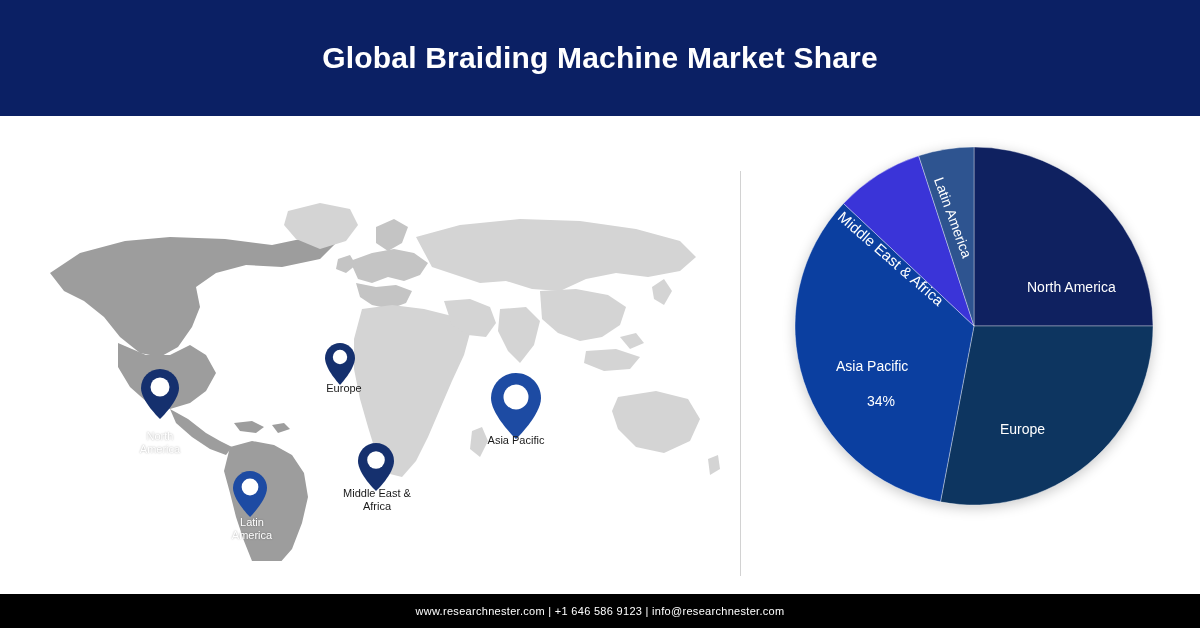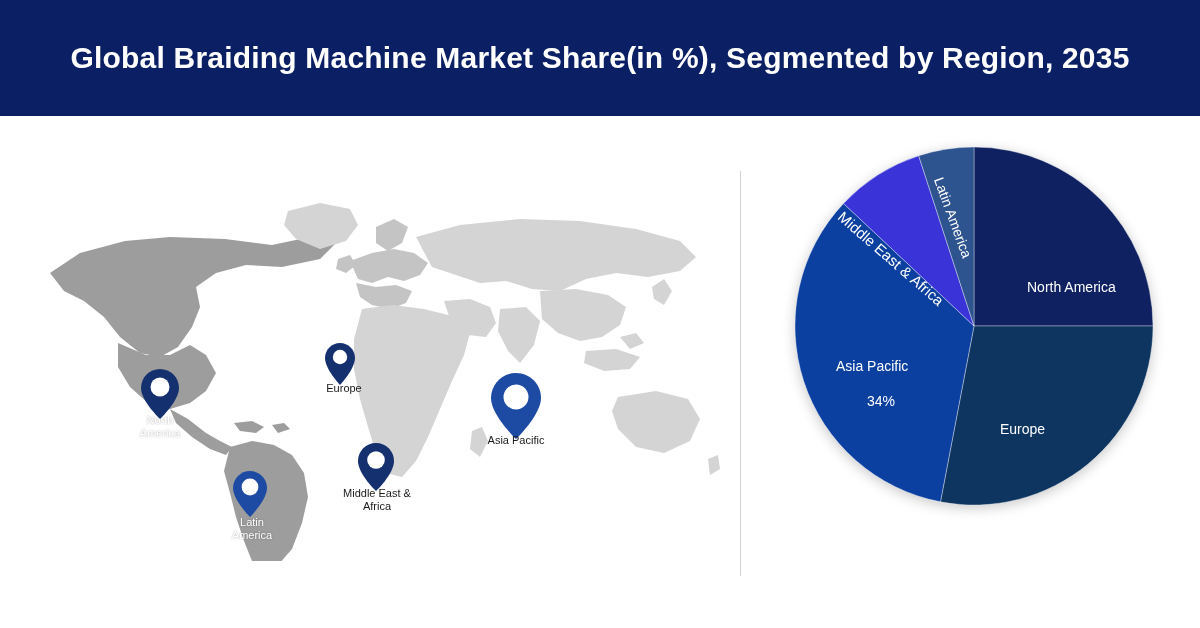--- a/index.html
+++ b/index.html
@@ -47,21 +47,21 @@
   }
   .map-svg { position: absolute; left: 20px; top: 25px; }
 
   .marker {
     position: absolute;
     width: 40px; height: 56px;
   }
   .marker svg { display: block; }
   .marker-label {
     position: absolute;
-    top: 46px; left: 50%;
+    top: 62px; left: 50%;
     transform: translateX(-50%);
     color: #ffffff;
     font-size: 11px;
     line-height: 13px;
     text-align: center;
     white-space: pre;
     text-shadow: 0 0 2px rgba(0,0,0,0.35);
   }
   .marker-label.dark {
     color: #1a1a1a;
@@ -134,21 +134,20 @@
     letter-spacing: 0.3px;
   }
 </style>
 </head>
 <body>
 
 <div id="page">
 
   <div class="header">
     <div class="title-line">Global Braiding Machine Market Share</div>
-    <div class="title-line">(in %), Segmented by Region, 2035</div>
   </div>
 
   <div class="body-area">
 
     <div class="map-panel">
       <svg class="map-svg" width="700" height="420" viewBox="0 0 700 420">
         <g fill="#9d9d9d">
 
           <path d="M30 132 L60 112 L105 100 L150 96 L205 98 L252 104 L290 96 L318 100 L300 118 L262 126 L226 124 L196 132 L176 146 L180 166 L172 186 L158 206 L140 216 L120 212 L100 196 L84 176 L64 160 L44 150 Z"></path>
           <path d="M98 202 L126 214 L150 214 L170 204 L186 214 L196 232 L186 250 L170 262 L150 268 L128 262 L110 246 L98 226 Z"></path>
@@ -254,13 +253,16 @@
         <div class="pie-label lbl-na">North America</div>
         <div class="pie-label lbl-eu">Europe</div>
         <div class="pie-label lbl-ap">Asia Pacific</div>
         <div class="pie-label pct lbl-pct">34%</div>
         <div class="pie-label lbl-mea">Middle East &amp; Africa</div>
         <div class="pie-label lbl-la">Latin America</div>
       </div>
     </div>
   </div>
 
+  <div class="footer">
+    <div class="footer-text">www.researchnester.com | +1 646 586 9123 | info@researchnester.com</div>
+  </div>
 </div>
 
 </body></html>

